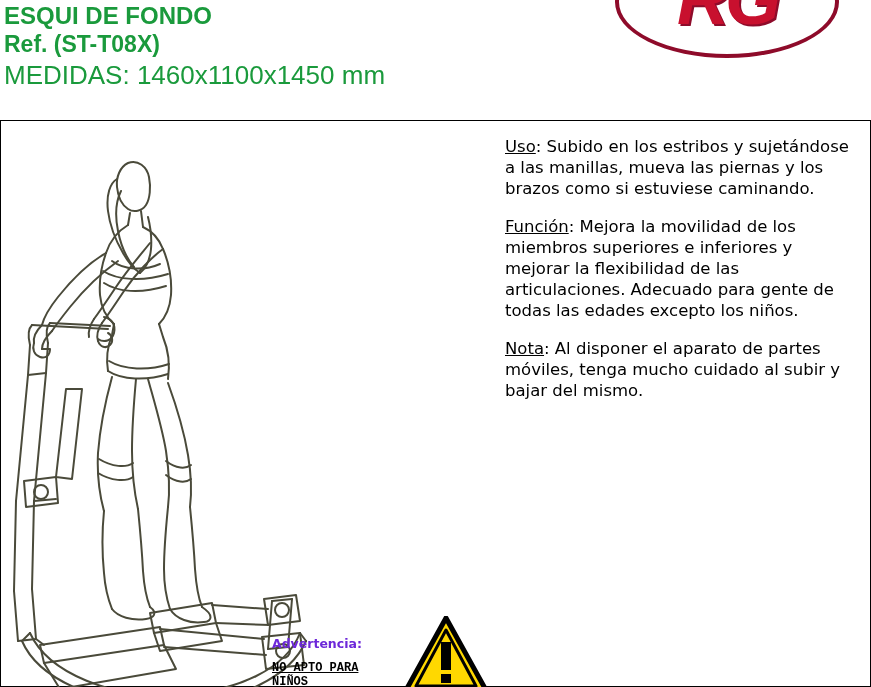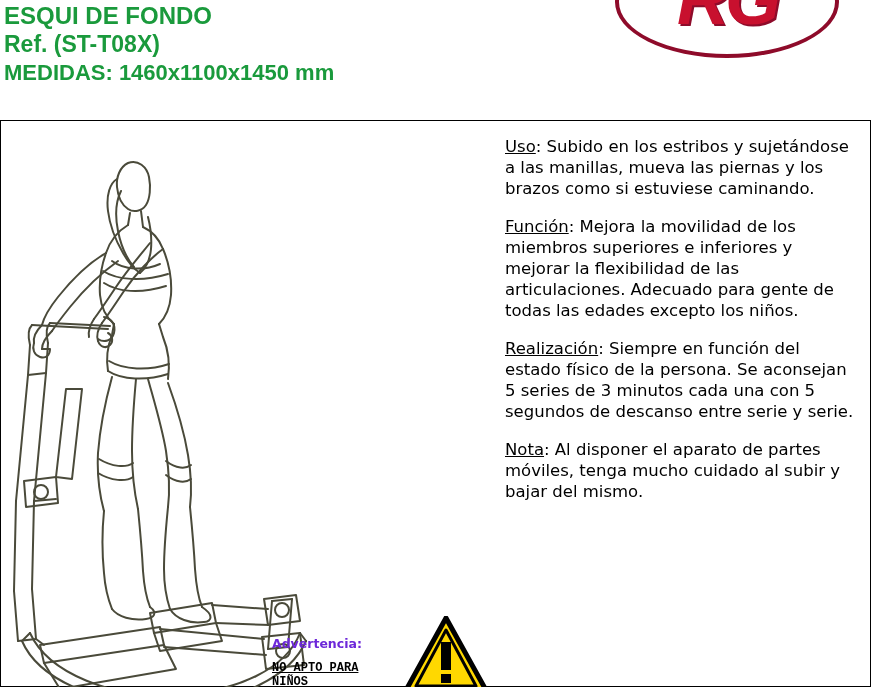--- a/index.html
+++ b/index.html
@@ -27,21 +27,21 @@
     position: absolute;
     left: 4px;
     color: #1a9a3c;
     font-weight: bold;
     font-size: 23px;
     white-space: nowrap;
     letter-spacing: 0px;
   }
   #hdr-title { top: 2px; font-size: 24px; }
   #hdr-ref   { top: 31px; font-size: 23px; }
-  #hdr-med   { top: 60px; font-size: 22px; font-weight: bold; }
+  #hdr-med   { top: 60px; font-size: 26px; font-weight: normal; }
 
   
   #logo {
     position: absolute;
     right: 32px;
     top: -54px;
     width: 224px;
     height: 112px;
   }
   #logo .ellipse {
@@ -309,21 +309,20 @@
     </g>
   </svg>
 </div>
 
 <div id="textpanel">
 
   <p class="para"><span class="lead">Uso</span><span>: Subido en los estribos y sujetándose a las manillas, mueva las piernas y los brazos como si estuviese caminando.</span></p>
 
   <p class="para"><span class="lead">Función</span><span>: Mejora la movilidad de los miembros superiores e inferiores y mejorar la flexibilidad de las articulaciones. Adecuado para gente de todas las edades excepto los niños.</span></p>
 
-  <p class="para"><span class="lead">Realización</span><span>: Siempre en función del estado físico de la persona. Se aconsejan 5 series de 3 minutos cada una con 5 segundos de descanso entre serie y serie.</span></p>
 
   <p class="para"><span class="lead">Nota</span><span>: Al disponer el aparato de partes móviles, tenga mucho cuidado al subir y bajar del mismo.</span></p>
 </div>
 
 <div id="warning">
   <div id="warn-text">
     <span id="warn-title">Advertencia:</span>
     <span id="warn-sub">NO APTO PARA NIÑOS</span>
   </div>
   <div id="warn-sign">

